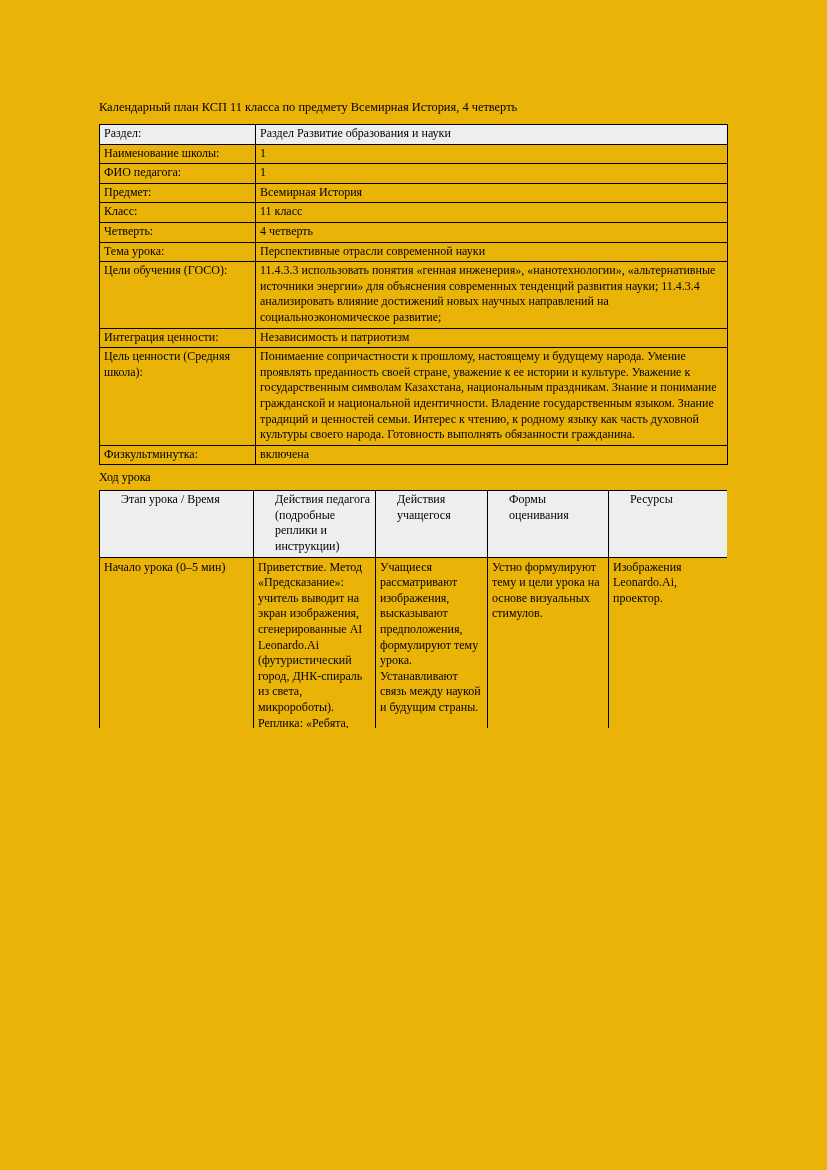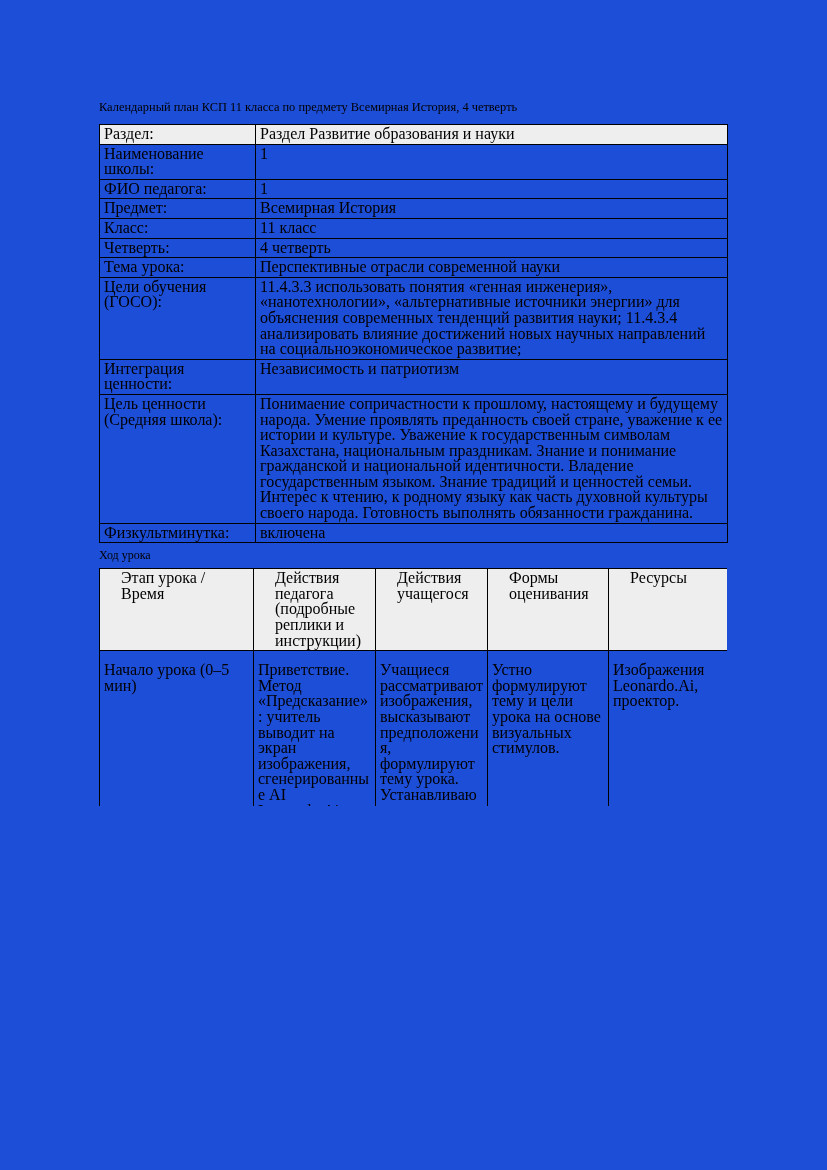--- a/index.html
+++ b/index.html
@@ -12,21 +12,21 @@
     height: 1170px;
     overflow: hidden;
     font-family: "Liberation Serif", "DejaVu Serif", serif;
     color: #000000;
   }
 
   .page {
     position: relative;
     width: 827px;
     height: 1170px;
-    background: #1d4ed8;
+    background: #eab308;
     box-sizing: border-box;
     padding: 99px 100px 0 99px;
   }
 
   .doc-title {
     font-size: 12.4px;
     line-height: 16px;
     margin: 0 0 9px 0;
     white-space: nowrap;
   }
@@ -34,21 +34,21 @@
   .section-label {
     font-size: 12px;
     line-height: 16px;
     margin: 4px 0 5px 0;
   }
 
   table.doc-table {
     border-collapse: collapse;
     table-layout: fixed;
     width: 628px;
-    font-size: 16px;
+    font-size: 12px;
     line-height: 15.6px;
   }
 
   table.doc-table td,
   table.doc-table th {
     border: 1.1px solid #000000;
     padding: 1px 4px 2px 4px;
     vertical-align: top;
     text-align: left;
     font-weight: normal;
@@ -65,21 +65,21 @@
 
   
   .t-flow col.c1 { width: 154px; }
   .t-flow col.c2 { width: 122px; }
   .t-flow col.c3 { width: 112px; }
   .t-flow col.c4 { width: 121px; }
   .t-flow col.c5 { width: 119px; }
 
   .t-flow thead td { background: #eeeeee; padding-left: 21px; }
 
-  .t-flow tbody td { padding-top: 11px; }
+  .t-flow tbody td { padding-top: 2px; }
 
   
   .clip-wrap {
     overflow: hidden;
     max-height: 238px;
   }
 </style>
 </head>
 <body>
 

